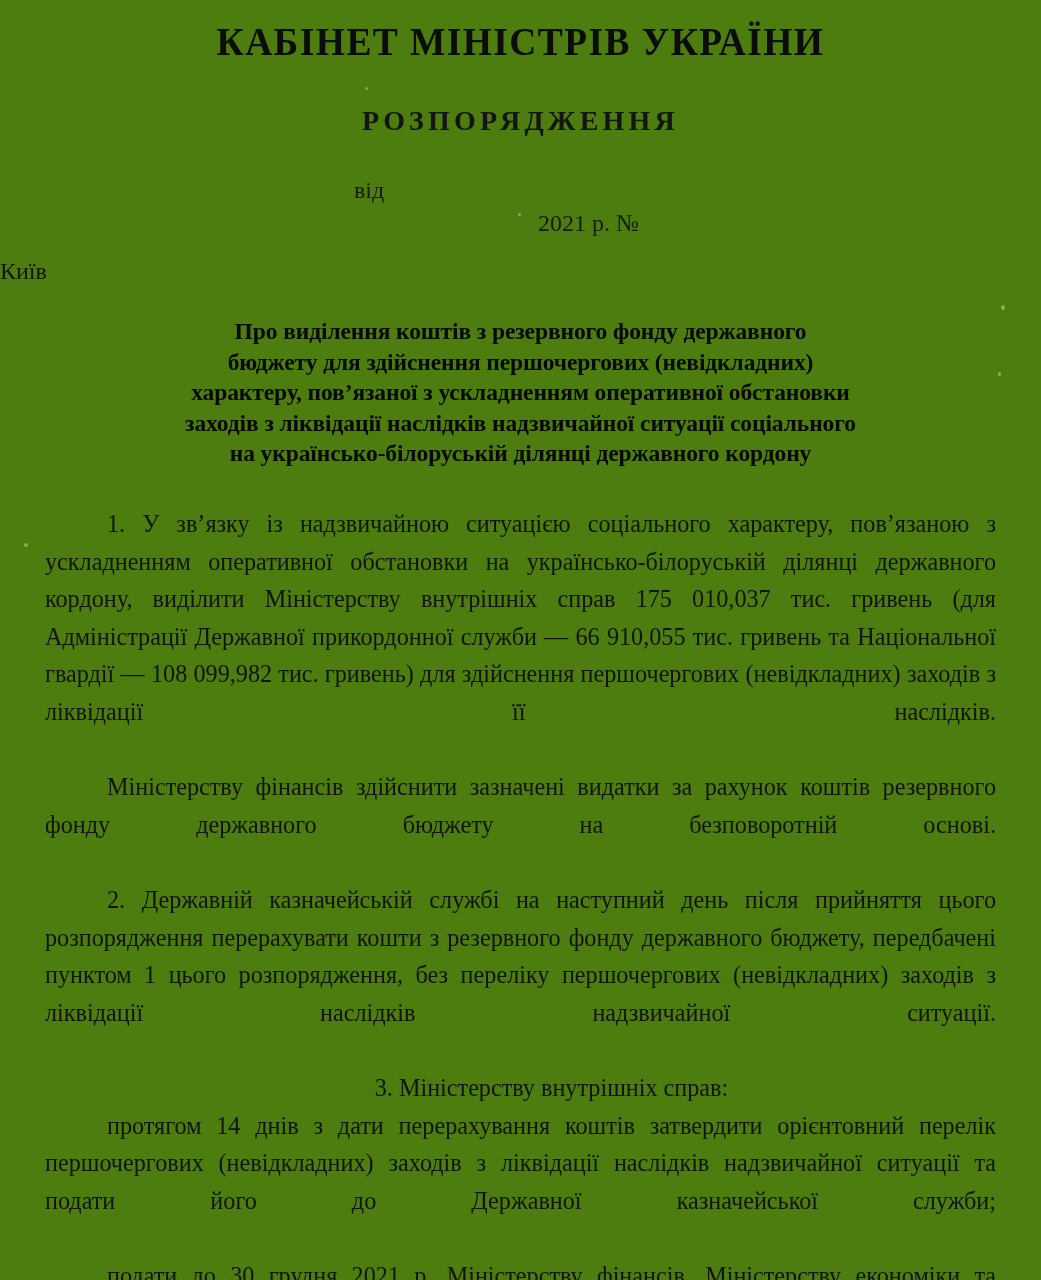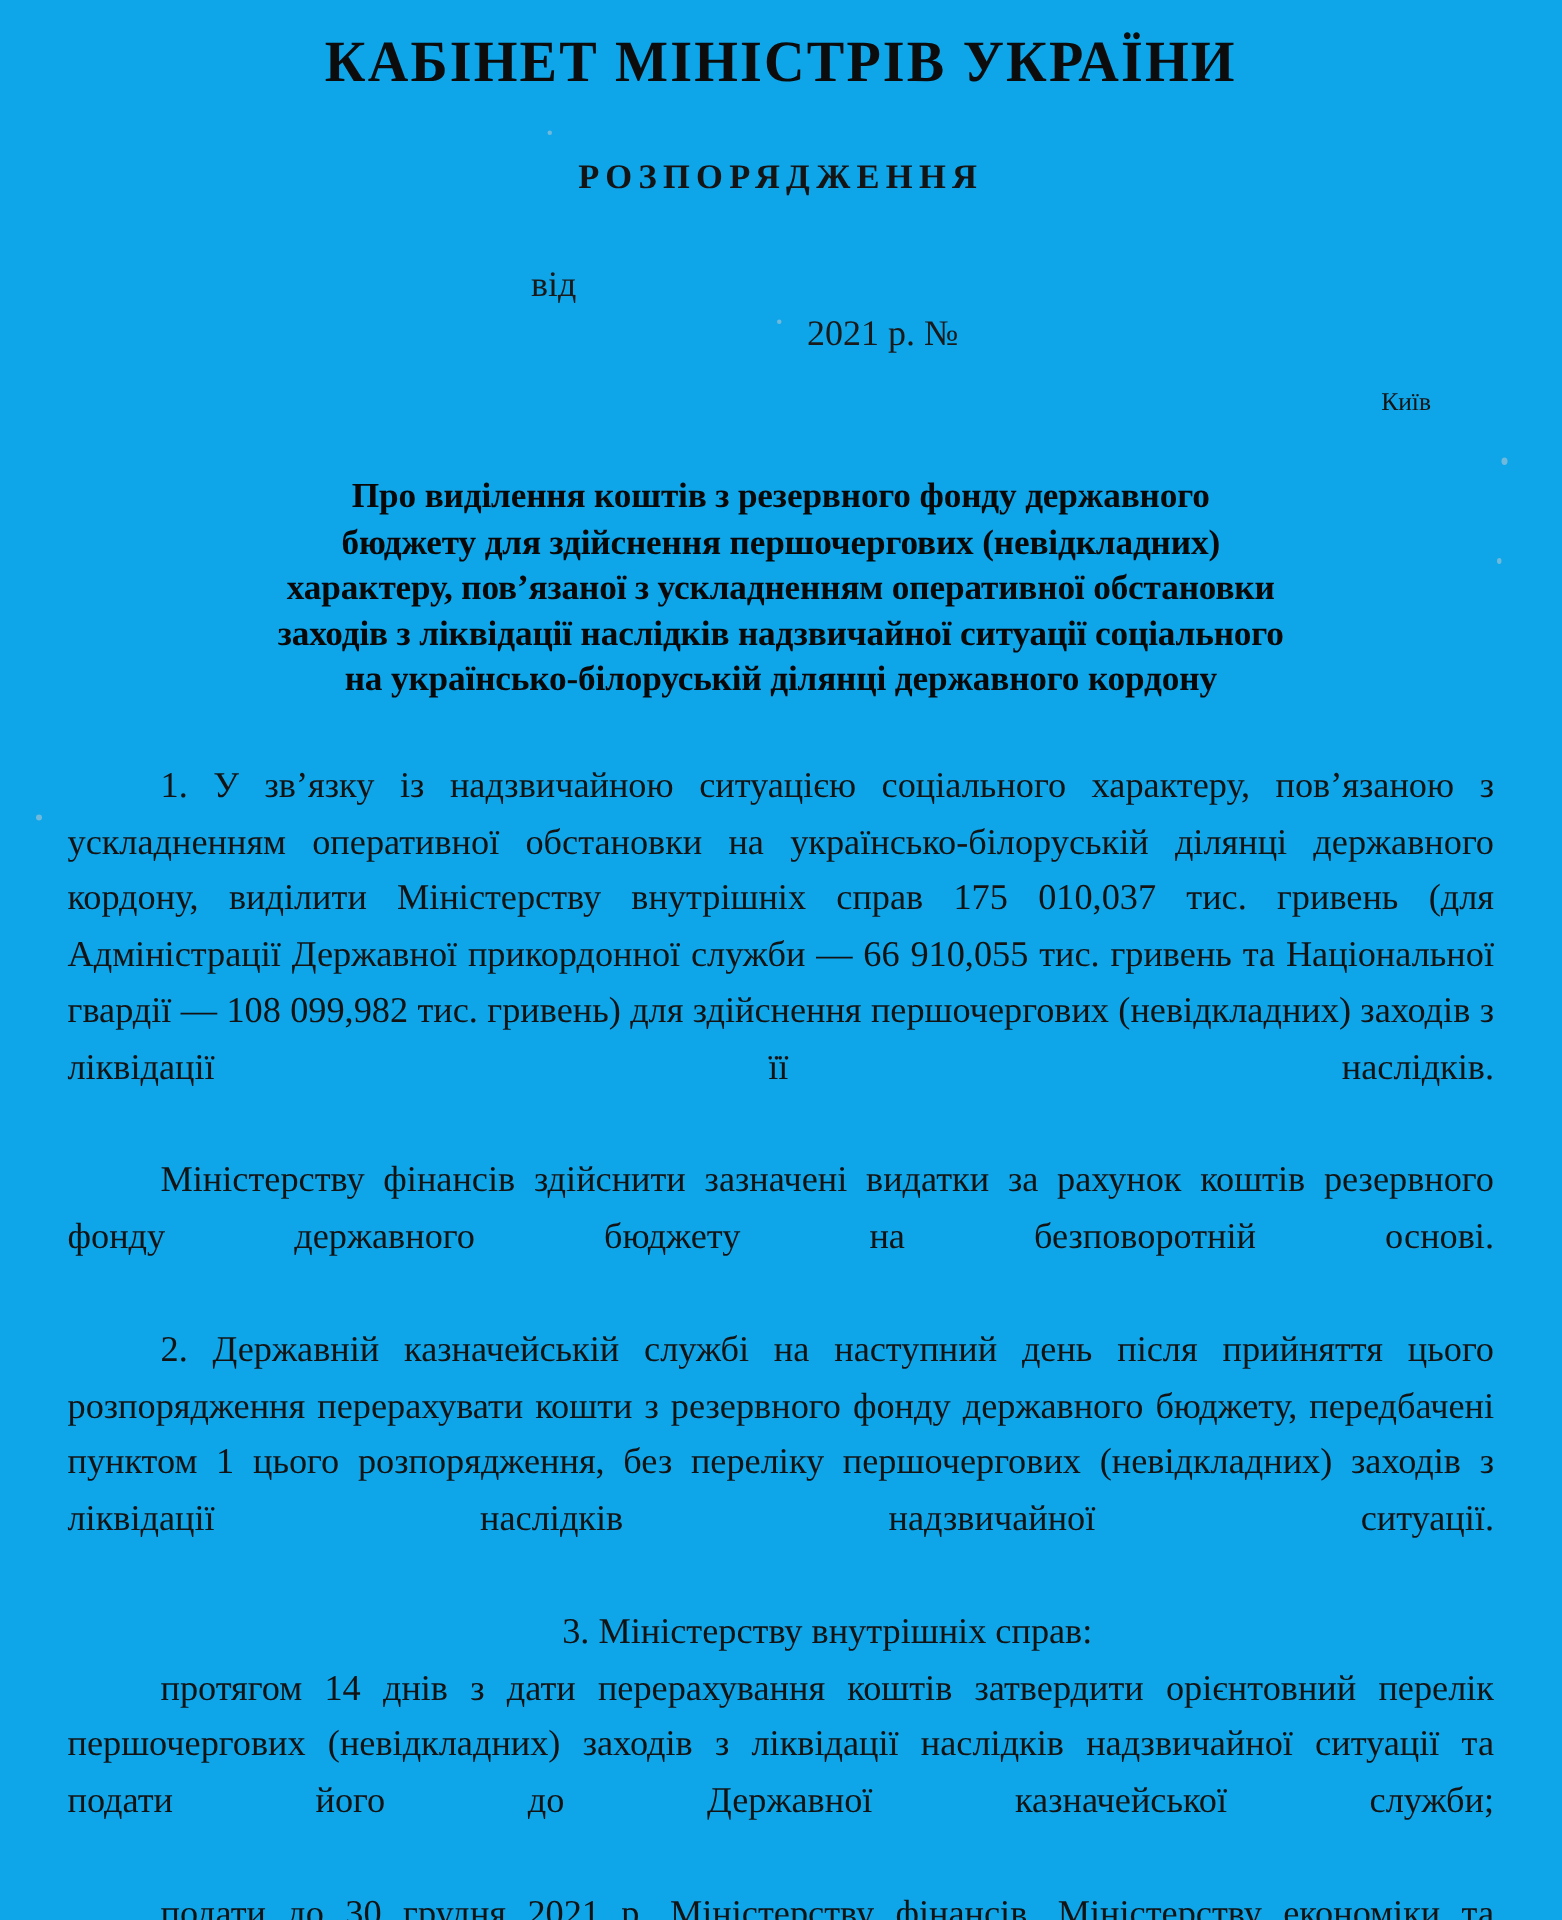--- a/index.html
+++ b/index.html
@@ -7,21 +7,21 @@
     margin: 0;
     padding: 0;
     background: #ffffff;
   }
 
   .page {
     position: relative;
     width: 1041px;
     height: 1280px;
     margin: 0 auto;
-    background: #0ea5e9;
+    background: #4d7c0f;
     overflow: hidden;
     font-family: "Liberation Serif", "DejaVu Serif", serif;
     color: #101010;
     -webkit-font-smoothing: antialiased;
   }
 
   
   .doc-header {
     position: absolute;
     left: 0;
@@ -34,21 +34,21 @@
     font-size: 39px;
     font-weight: 700;
     letter-spacing: 1.5px;
     line-height: 1.05;
     color: #0c0c0c;
     transform: scaleX(0.96);
   }
 
   .doc-type {
     margin-top: 42px;
-    font-size: 23px;
+    font-size: 28px;
     font-weight: 700;
     letter-spacing: 4.2px;
     color: #141414;
   }
 
   
   .date-line {
     position: absolute;
     left: 0;
     top: 177px;
@@ -68,22 +68,22 @@
     white-space: pre;
     margin-top: 33px;
   }
 
   
   .city {
     position: absolute;
     left: 0;
     top: 258px;
     width: 954px;
-    text-align: right;
-    font-size: 17px;
+    text-align: left;
+    font-size: 24px;
     color: #141414;
   }
 
   
   .subject {
     position: absolute;
     left: 95px;
     top: 316px;
     width: 851px;
     text-align: center;

